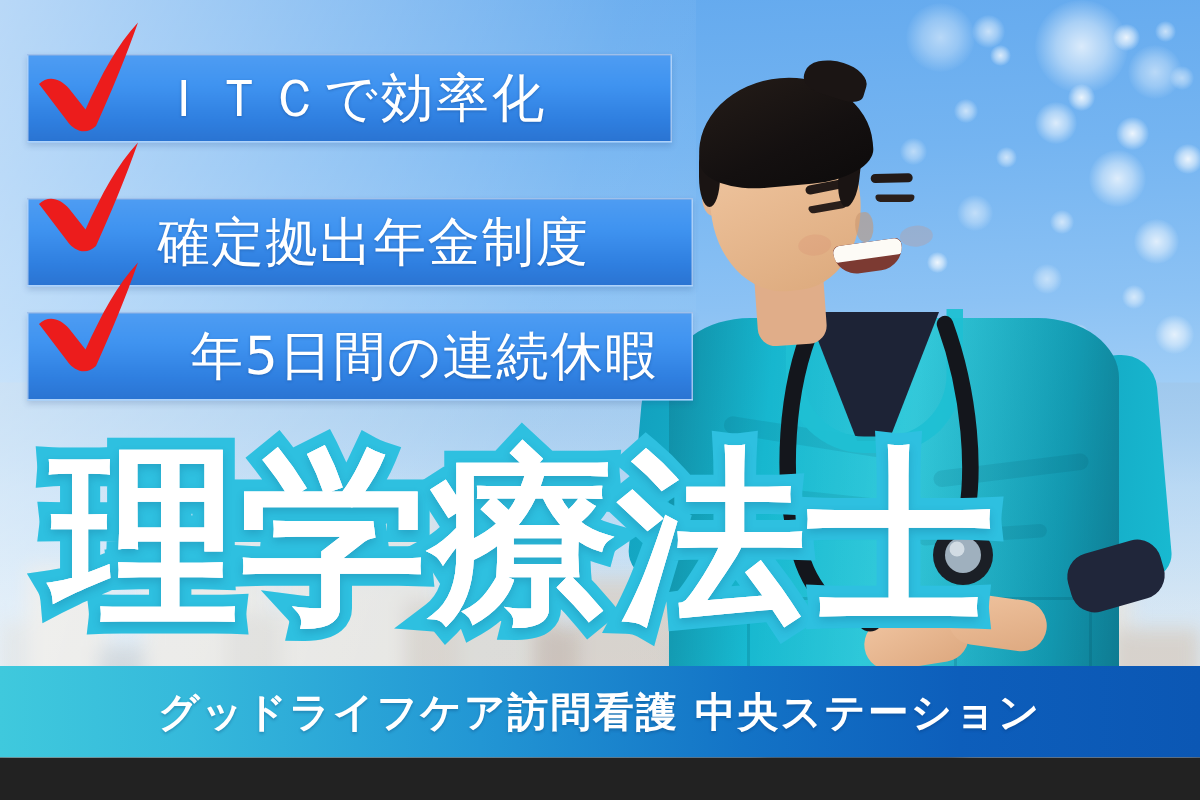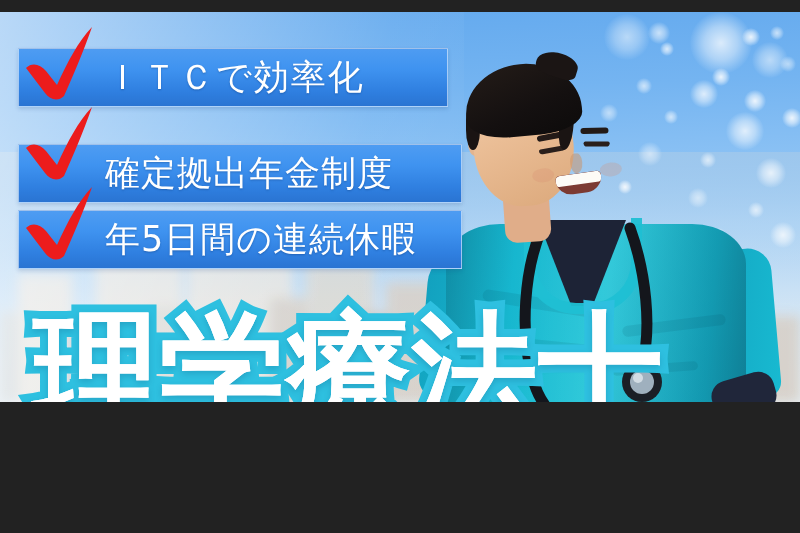--- a/index.html
+++ b/index.html
@@ -1,25 +1,24 @@
 <!DOCTYPE html>
 <html lang="ja"><head>
 <meta charset="utf-8">
 <title>理学療法士 求人バナー</title>
 <style>
   html,body{margin:0;padding:0;background:#222;}
   *{box-sizing:border-box;}
 
   .banner{
     position:relative;
-    width:800px;height:390px;
+    width:800px;height:505px;
     overflow:hidden;
     font-family:"DejaVu Sans","Liberation Sans",sans-serif;
     user-select:none;
-    margin-top:12px;
   }
 
   
   .bg-sky{
     position:absolute;inset:0;
     background:
       linear-gradient(178deg,#63a9ee 0%,#74b4f1 22%,#8cc2f4 42%,#a8d2f7 58%,#c6e1f8 72%,#dbeaf6 84%,#e6eef3 100%);
   }
   
   .bg-left-wash{
@@ -279,27 +278,30 @@
 
     <div class="badge" style="left:18px;top:132px;width:444px;height:59px;">
       <span class="badge-label tight">確定拠出年金制度</span>
     </div>
     <div class="check" style="left:16px;top:92px;">
       <svg width="86" height="78" viewBox="0 0 86 78" aria-hidden="true">
         <path d="M10 44 C16 38, 24 40, 30 47 L41 61 C52 37, 62 18, 76 3 C68 26, 57 52, 48 72 C42 78, 34 76, 29 69 Z" fill="#ec1c1c"></path>
       </svg>
     </div>
 
-    <div class="badge" style="left:18px;top:198px;width:444px;height:59px;">
+    <div class="badge" style="left:18px;top:208px;width:444px;height:59px;justify-content:center;">
       <span class="badge-label tight">年5日間の連続休暇</span>
     </div>
     <div class="check" style="left:16px;top:172px;">
       <svg width="86" height="78" viewBox="0 0 86 78" aria-hidden="true">
         <path d="M10 44 C16 38, 24 40, 30 47 L41 61 C52 37, 62 18, 76 3 C68 26, 57 52, 48 72 C42 78, 34 76, 29 69 Z" fill="#ec1c1c"></path>
       </svg>
     </div>
   </div>
 
   <div class="title">理学療法士</div>
   <div class="title-fill">理学療法士</div>
 
+  <div class="bottom-bar">
+    <span class="bottom-text">グッドライフケア訪問看護 中央ステーション</span>
+  </div>
 
 </div>
 
 </body></html>

